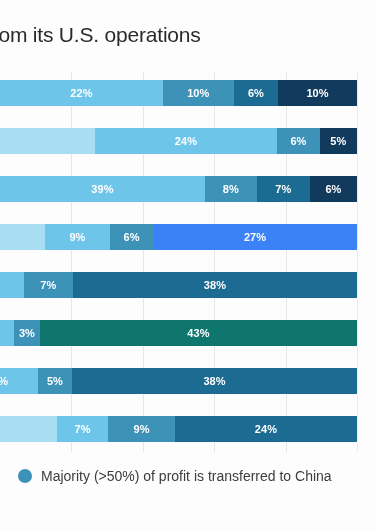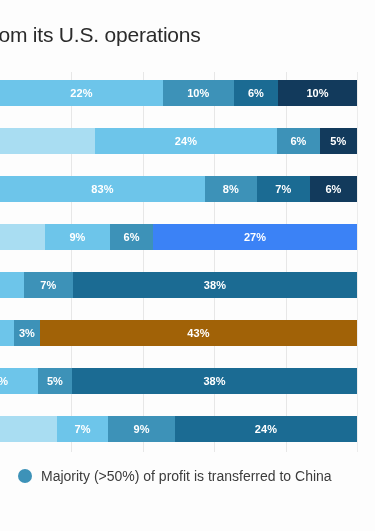--- a/index.html
+++ b/index.html
@@ -155,21 +155,21 @@
           </div>
           <div class="seg" style="left: 277.032px; width: 42.84px; background: rgb(61, 146, 184);">
             <span class="seg-label">6%</span>
           </div>
           <div class="seg" style="left: 319.872px; width: 37.128px; background: rgb(18, 58, 92);">
             <span class="seg-label">5%</span>
           </div>
         </div>
         <div class="bar-row" style="top: 104px;">
           <div class="seg" style="left: 0px; width: 204.918px; background: rgb(109, 197, 234);">
-            <span class="seg-label">83%</span>
+            <span class="seg-label">39%</span>
           </div>
           <div class="seg" style="left: 204.918px; width: 51.765px; background: rgb(61, 146, 184);">
             <span class="seg-label">8%</span>
           </div>
           <div class="seg" style="left: 256.683px; width: 53.193px; background: rgb(27, 107, 147);">
             <span class="seg-label">7%</span>
           </div>
           <div class="seg" style="left: 309.876px; width: 47.124px; background: rgb(18, 58, 92);">
             <span class="seg-label">6%</span>
           </div>
@@ -193,21 +193,21 @@
           </div>
           <div class="seg" style="left: 72.828px; width: 284.172px; background: rgb(27, 107, 147);">
             <span class="seg-label">38%</span>
           </div>
         </div>
         <div class="bar-row" style="top: 248px;">
           <div class="seg" style="left: 0px; width: 13.923px; background: rgb(109, 197, 234);"></div>
           <div class="seg" style="left: 13.923px; width: 26.061px; background: rgb(61, 146, 184);">
             <span class="seg-label">3%</span>
           </div>
-          <div class="seg" style="left: 39.984px; width: 317.016px; background: #a16207;">
+          <div class="seg" style="left: 39.984px; width: 317.016px; background: #0f766e;">
             <span class="seg-label">43%</span>
           </div>
         </div>
         <div class="bar-row" style="top: 296px;">
           <div class="seg clipped-left" style="left: 0px; width: 37.842px; background: rgb(109, 197, 234);">
             <span class="seg-label">0%</span>
           </div>
           <div class="seg" style="left: 37.842px; width: 34.272px; background: rgb(61, 146, 184);">
             <span class="seg-label">5%</span>
           </div>

